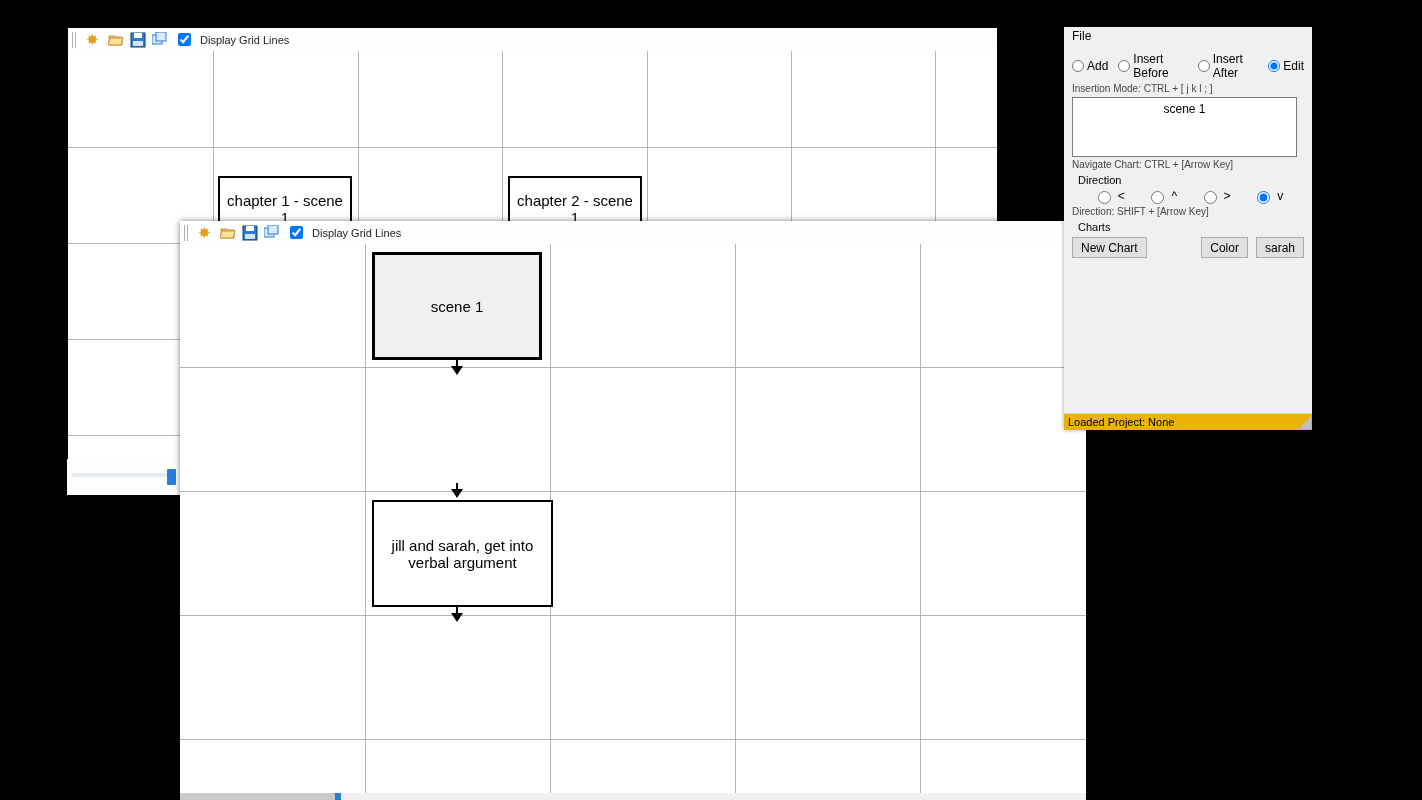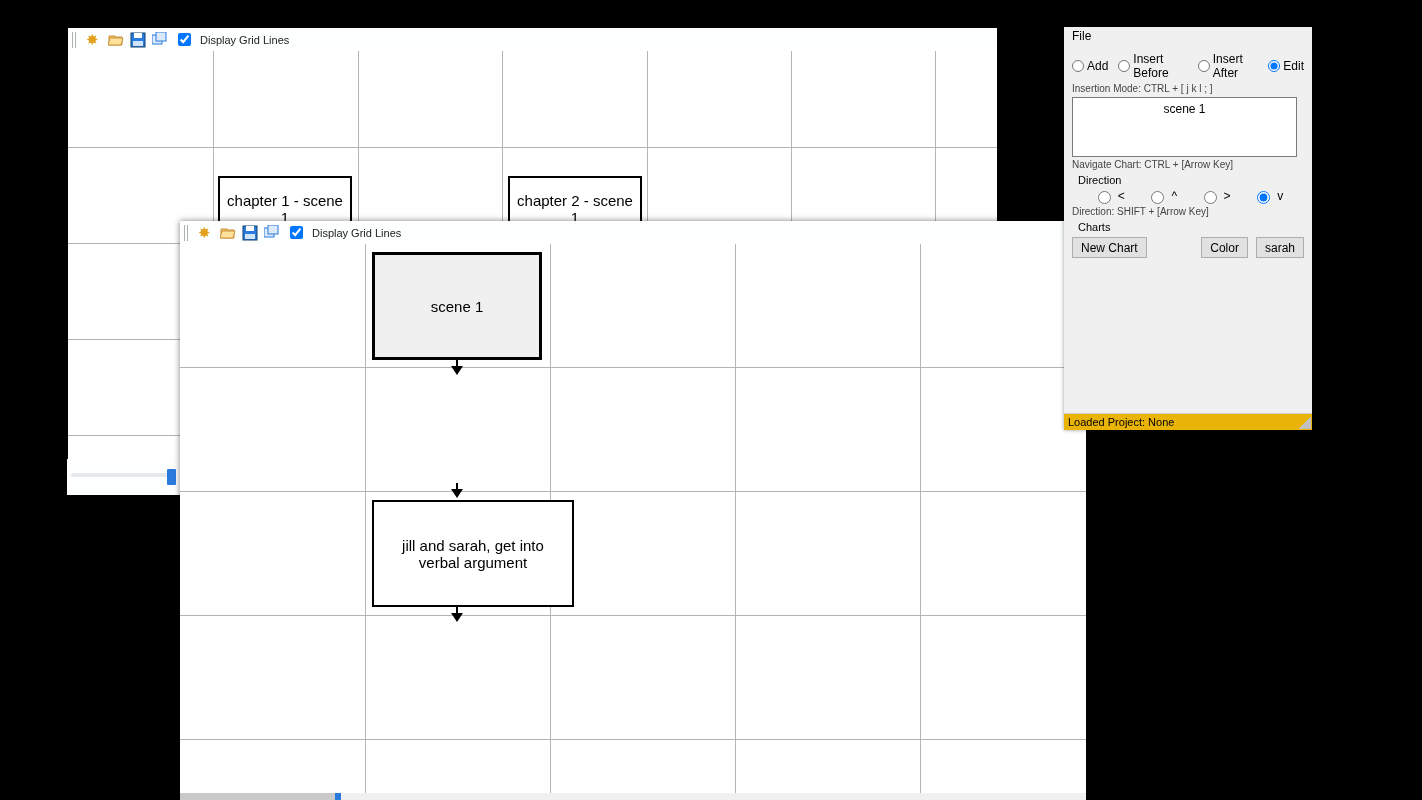--- a/index.html
+++ b/index.html
@@ -349,21 +349,21 @@
     <div class="node-front node-selected" style="left:192px; top:8px; width:170px; height:108px;">
       <span>scene 1</span>
     </div>
 
     <div style="position:absolute; left:276px; top:116px; width:2px; height:12px; background:#000;"></div>
     <div class="arrow-down" style="left:271px; top:122px;"></div>
 
     <div style="position:absolute; left:276px; top:239px; width:2px; height:12px; background:#000;"></div>
     <div class="arrow-down" style="left:271px; top:245px;"></div>
 
-    <div class="node-front" style="left:192px; top:256px; width:202px; height:107px;">
+    <div class="node-front" style="left:192px; top:256px; width:181px; height:107px;">
       <span>jill and sarah, get into verbal argument</span>
     </div>
     <div style="position:absolute; left:276px; top:363px; width:2px; height:12px; background:#000;"></div>
     <div class="arrow-down" style="left:271px; top:369px;"></div>
 
   </div>
 
   <div class="hscroll-front">
     <div class="thumb"></div>
     <div class="thumb end"></div>

